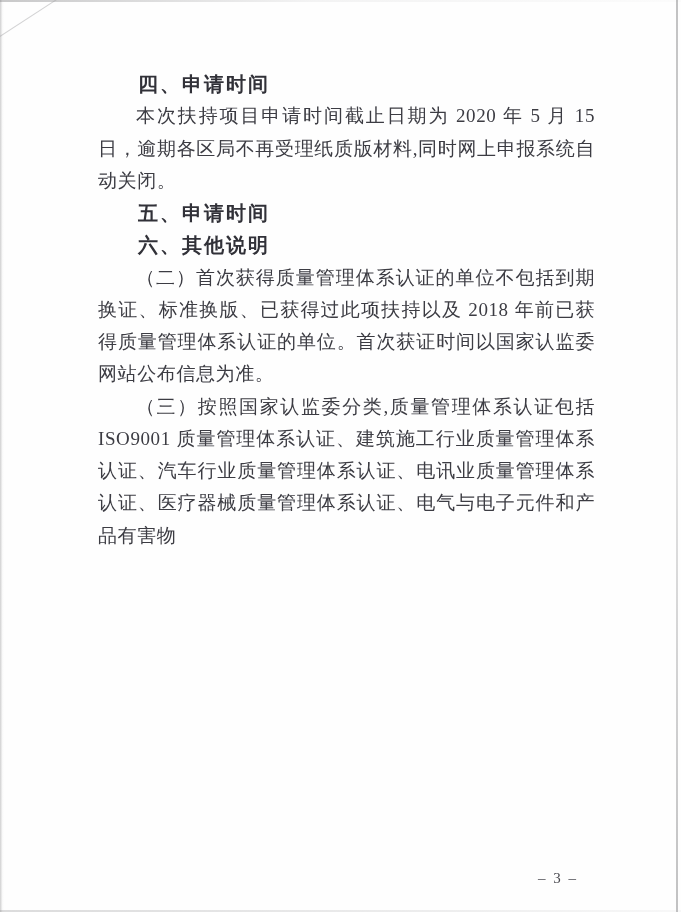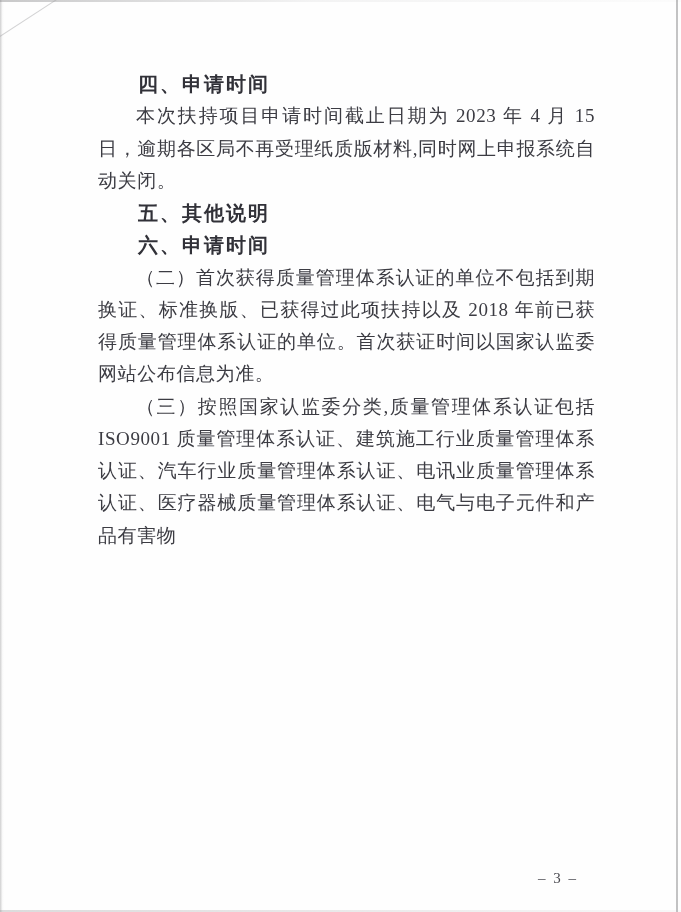--- a/index.html
+++ b/index.html
@@ -96,29 +96,29 @@
   <div class="scan-edge-top"></div>
   <div class="scan-edge-left"></div>
   <div class="scan-edge-right"></div>
   <div class="scan-edge-bottom"></div>
   <div class="scan-fold-diagonal"></div>
 
   <main class="content">
 
     <section>
       <h2>四、申请时间</h2>
-      <p>本次扶持项目申请时间截止日期为 2023 年 4 月 15 日，逾期各区局不再受理纸质版材料,同时网上申报系统自动关闭。</p>
+      <p>本次扶持项目申请时间截止日期为 2020 年 5 月 15 日，逾期各区局不再受理纸质版材料,同时网上申报系统自动关闭。</p>
     </section>
 
     <section>
-      <h2>五、其他说明</h2>
+      <h2>五、申请时间</h2>
     </section>
 
     <section>
-      <h2>六、申请时间</h2>
+      <h2>六、其他说明</h2>
       <p>（二）首次获得质量管理体系认证的单位不包括到期换证、标准换版、已获得过此项扶持以及 2018 年前已获得质量管理体系认证的单位。首次获证时间以国家认监委网站公布信息为准。</p>
       <p>（三）按照国家认监委分类,质量管理体系认证包括 ISO9001 质量管理体系认证、建筑施工行业质量管理体系认证、汽车行业质量管理体系认证、电讯业质量管理体系认证、医疗器械质量管理体系认证、电气与电子元件和产品有害物</p>
     </section>
 
   </main>
 
   <footer class="page-number">– 3 –</footer>
 
 </div>
 

